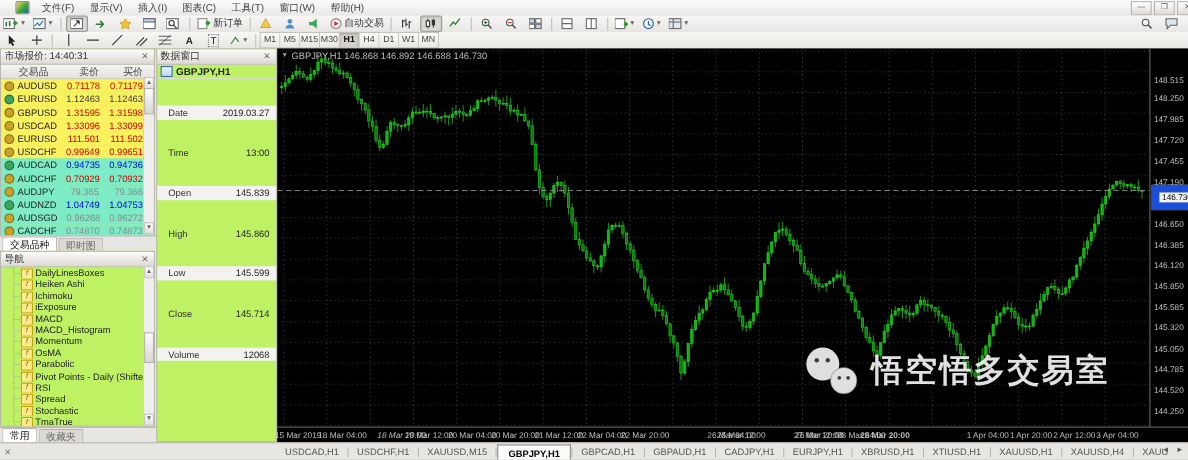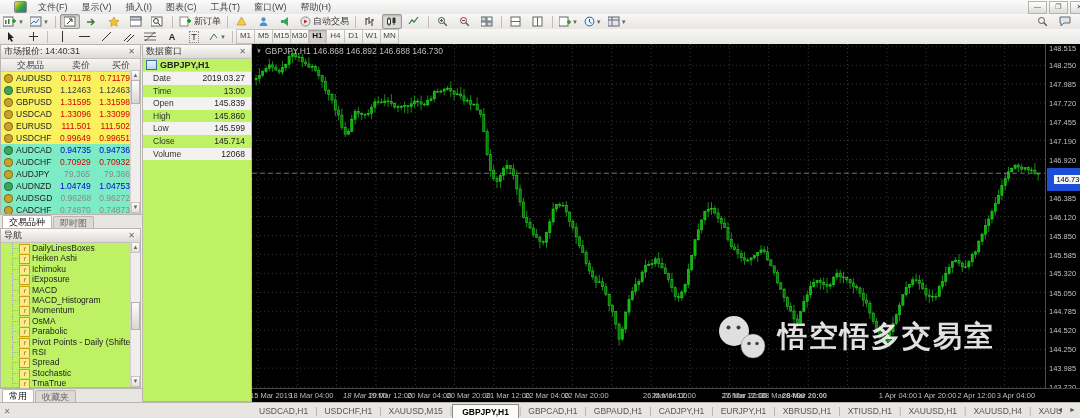--- a/index.html
+++ b/index.html
@@ -51,34 +51,34 @@
   .tab.active{background:#fff;color:#111;height:13px;}
   #navigator{left:0;top:228px;width:141px;height:160px;}
   .nav-item{position:relative;height:10.4px;line-height:10.4px;padding-left:31px;color:#222;font-size:8.5px;white-space:nowrap;overflow:hidden;}
   .nav-item::before{content:"";position:absolute;left:11px;top:0;bottom:0;border-left:1px dotted #aaa;}
   .nav-item::after{content:"";position:absolute;left:12px;top:5px;width:5px;border-top:1px dotted #aaa;}
   .find{position:absolute;left:18px;top:1px;width:9px;height:8px;background:#ffe98c;border:1px solid #c8a20a;font-size:6px;line-height:8px;text-align:center;font-style:italic;color:#7a5c00;}
   
   #data-window{left:142px;top:44px;width:110px;height:358px;}
   #dw-inst{display:flex;align-items:center;height:12px;border-bottom:1px solid #e0ddd8;font-weight:bold;color:#222;}
   .charticon{width:9px;height:8px;margin:0 3px;background:linear-gradient(#eaf3ff,#bcd6f2);border:1px solid #3a6ea5;}
-  .dwrow{display:flex;height:12.6px;line-height:12.6px;font-size:8.5px;}
+  .dwrow{display:flex;height:12.6px;line-height:12.6px;font-size:8.5px;margin-top:24px;}
   .dwrow:nth-child(odd){background:#f3f2f0;}
   .dwrow .k{flex:1;padding-left:10px;color:#333;}
   .dwrow .v{padding-right:6px;text-align:right;color:#222;}
   
   #chart{position:absolute;left:252px;top:44px;width:793px;height:344px;background:#000;overflow:hidden;}
   #chart-title{position:absolute;left:4px;top:2px;color:#bdbdbd;font-size:8.5px;z-index:5;display:flex;align-items:center;}
   #chart-title .arr{color:#9a9a9a;font-size:6px;margin-right:3px;}
   #y-axis{position:absolute;left:1045px;top:44px;width:35px;height:344px;background:#000;border-left:1px solid #4a4a4a;}
-  .ylab{position:absolute;left:3px;font-size:7.5px;color:#c0c0c0;white-space:nowrap;}
+  .ylab{position:absolute;left:3px;font-size:7.5px;color:#c0c0c0;white-space:nowrap;margin-top:24px;}
   #price-tag{position:absolute;left:1px;width:32px;background:#f4f4f4;color:#000;font-size:7.5px;text-align:center;border:7px solid #1d4ed8;z-index:4;}
   #x-axis{position:absolute;left:252px;top:388px;width:828px;height:14px;background:#000;border-top:1px solid #4a4a4a;}
   .xlab{position:absolute;top:2px;font-size:7.5px;color:#bdbdbd;white-space:nowrap;}
-  #watermark{position:absolute;right:50px;bottom:28px;display:flex;align-items:center;z-index:6;opacity:.92;justify-content:center;}
+  #watermark{position:absolute;right:36px;bottom:28px;display:flex;align-items:center;z-index:6;opacity:.92;justify-content:center;}
   #wm-text{color:#f5f5f5;font-size:29px;font-weight:bold;letter-spacing:2px;margin-left:10px;text-shadow:0 0 2px rgba(0,0,0,.6);}
   
   #bottombar{position:absolute;left:0;top:402px;width:1080px;height:16px;background:#e8e6e3;border-top:1px solid #b9b6b1;display:flex;align-items:center;}
   #dockx{width:14px;text-align:center;color:#777;font-size:8px;}
   #btabs{position:absolute;left:252px;top:0;right:18px;height:16px;display:flex;align-items:center;overflow:hidden;}
   .btab{padding:1px 7px;color:#555;white-space:nowrap;font-size:8.5px;}
   .btab.active{background:#fbfbfa;border:1px solid #8f8c87;border-bottom:none;color:#000;font-weight:bold;padding:2px 9px;}
   .bsep{color:#aaa;}
   #bscroll{position:absolute;right:2px;top:3px;color:#555;font-size:7px;letter-spacing:2px;}
 </style>

